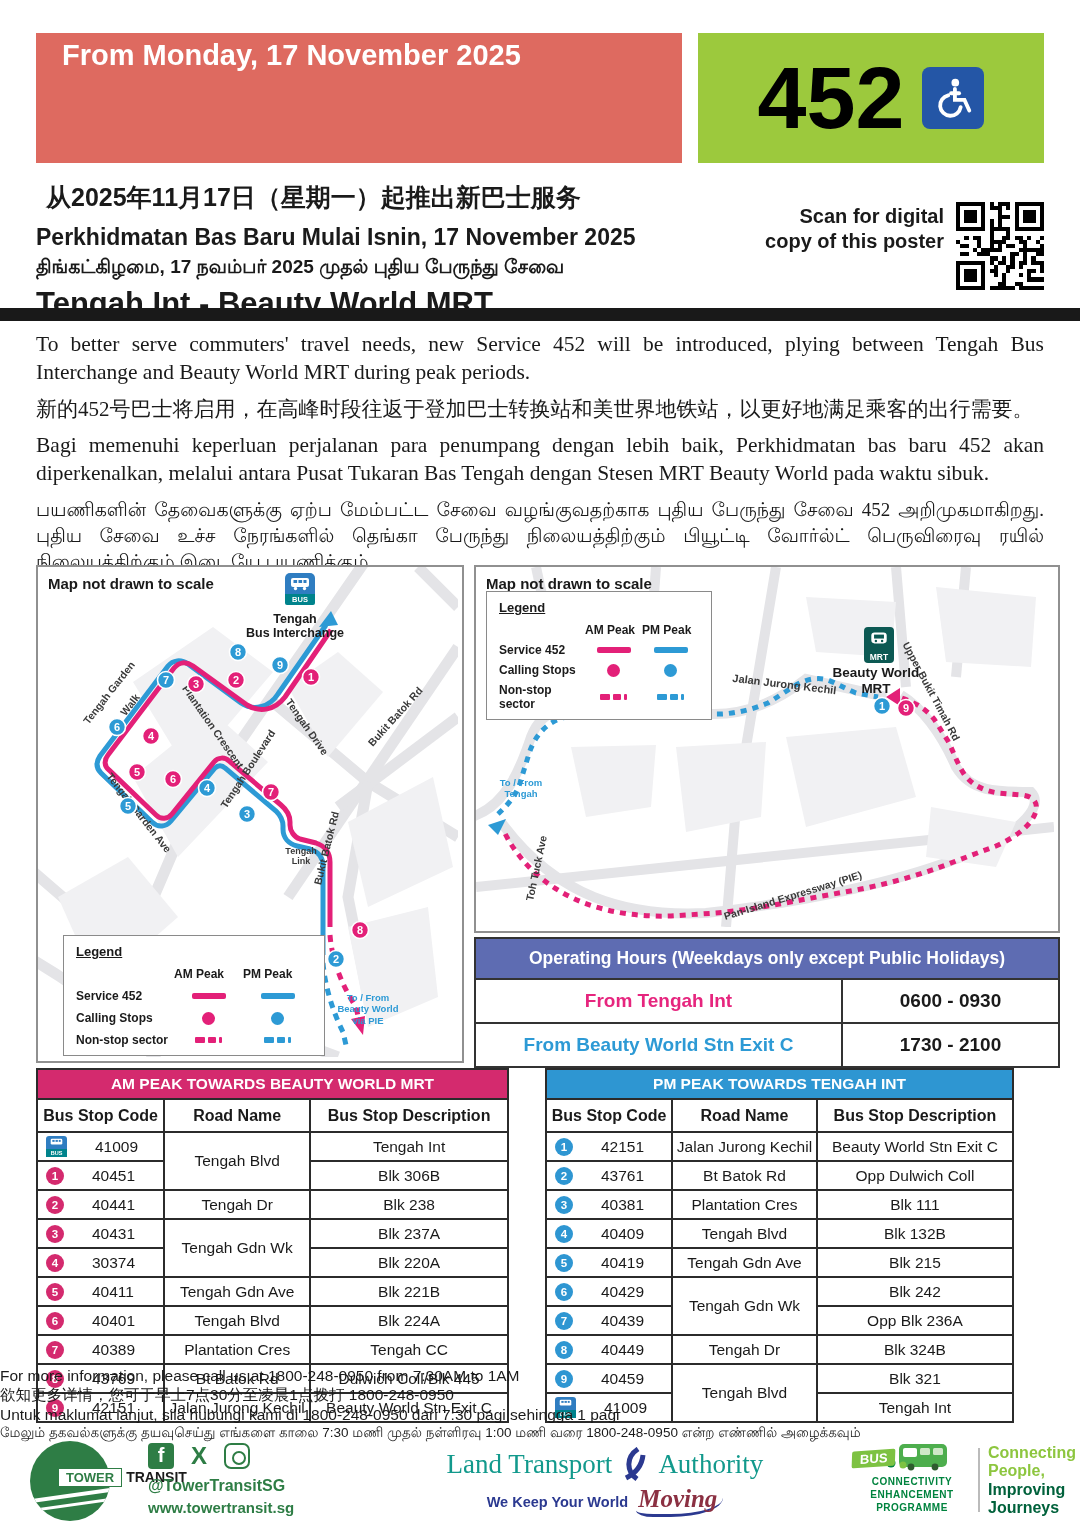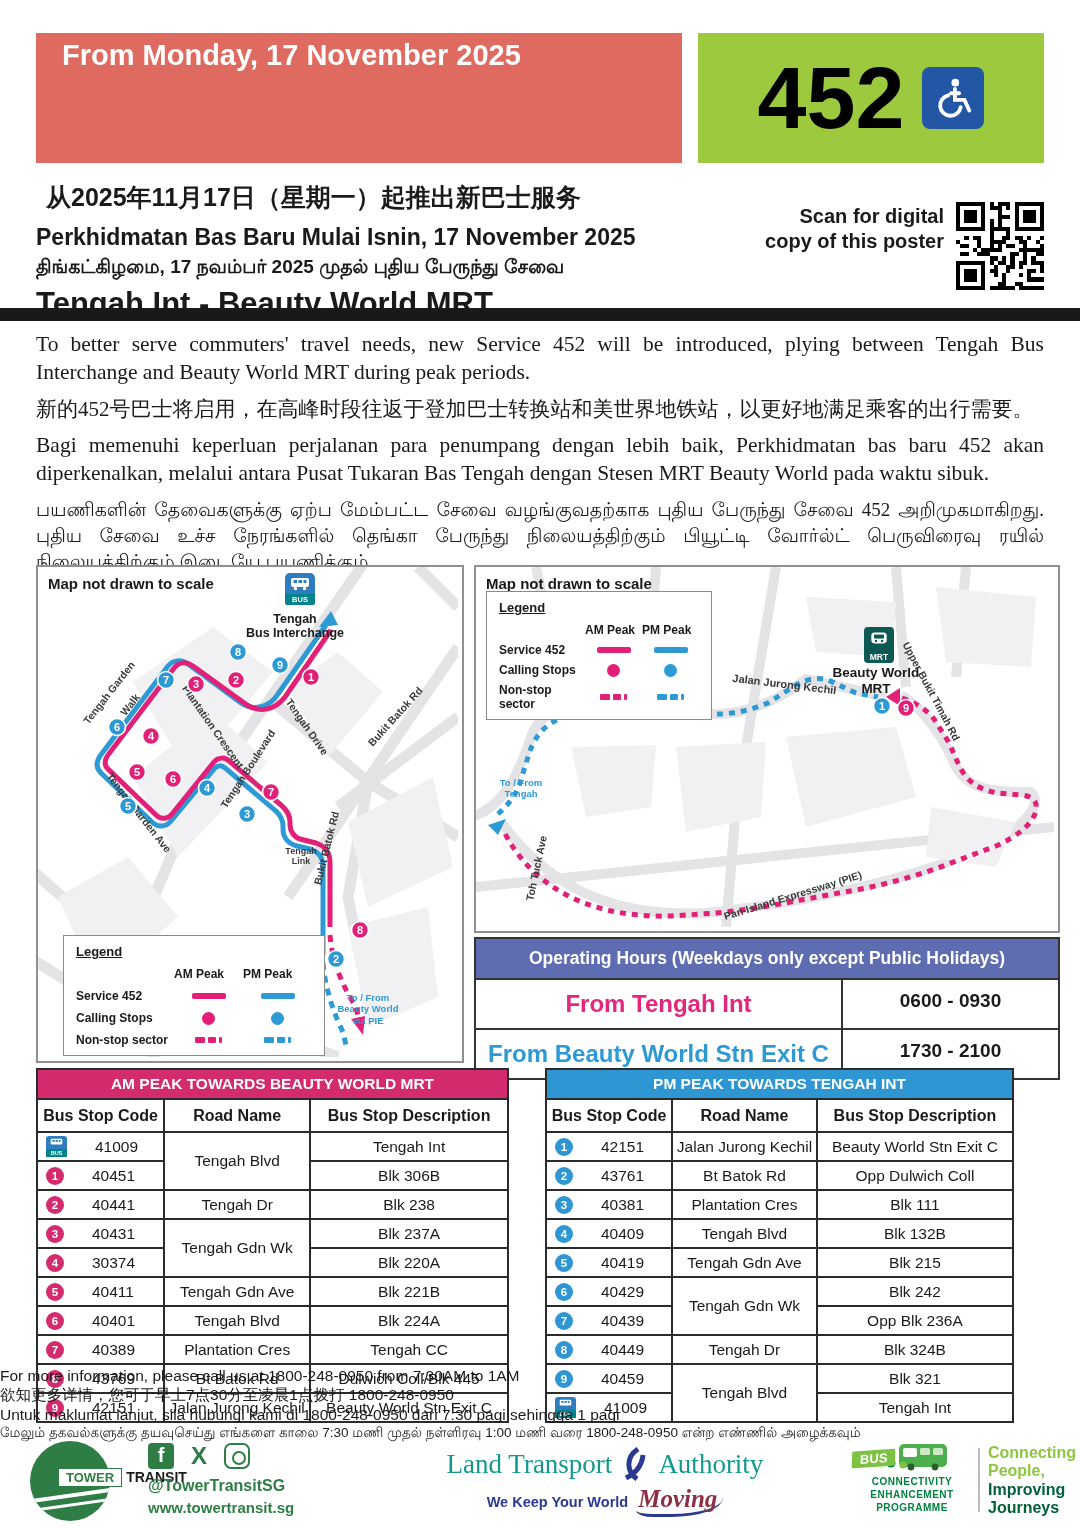--- a/index.html
+++ b/index.html
@@ -61,21 +61,21 @@
   .busicon .bar{height:11px;background:#00838C;color:#fff;font-size:7.5px;font-weight:bold;text-align:center;line-height:11px;border-radius:0 0 2px 2px;}
   .mrticon{width:30px;height:36px;background:#0C5953;border-radius:4px;text-align:center;}
   .mrticon .lbl{color:#fff;font-size:8.5px;font-weight:bold;line-height:1;margin-top:1px;}
 
   
   .oh{left:474px;top:937px;width:582px;border:2px solid #333;}
   .oh-title{background:#5E6CB2;color:#fff;font-weight:bold;font-size:17.5px;text-align:center;
             padding:9px 0;border-bottom:2px solid #333;}
   .oh-row{display:flex;border-bottom:2px solid #333;}
   .oh-row:last-child{border-bottom:none;}
-  .oh-label{flex:1;text-align:center;font-weight:bold;font-size:24px;padding:10px 0;border-right:2px solid #333;}
+  .oh-label{flex:1;text-align:center;font-weight:bold;font-size:19px;padding:10px 0;border-right:2px solid #333;}
   .oh-time{width:215px;text-align:center;font-weight:bold;font-size:19px;padding:10px 0;}
 
   
   .st{position:absolute;top:1068px;}
   .st-am{left:36px;width:473px;}
   .st-pm{left:545px;width:469px;}
   .st-title{color:#fff;font-weight:bold;font-size:15.5px;text-align:center;padding:5px 0;
             border:2px solid #2b2b2b;border-bottom:none;}
   .st table{width:100%;border-collapse:collapse;table-layout:fixed;}
   .st th{border:2px solid #2b2b2b;font-size:16px;font-weight:bold;height:29px;background:#fff;}

